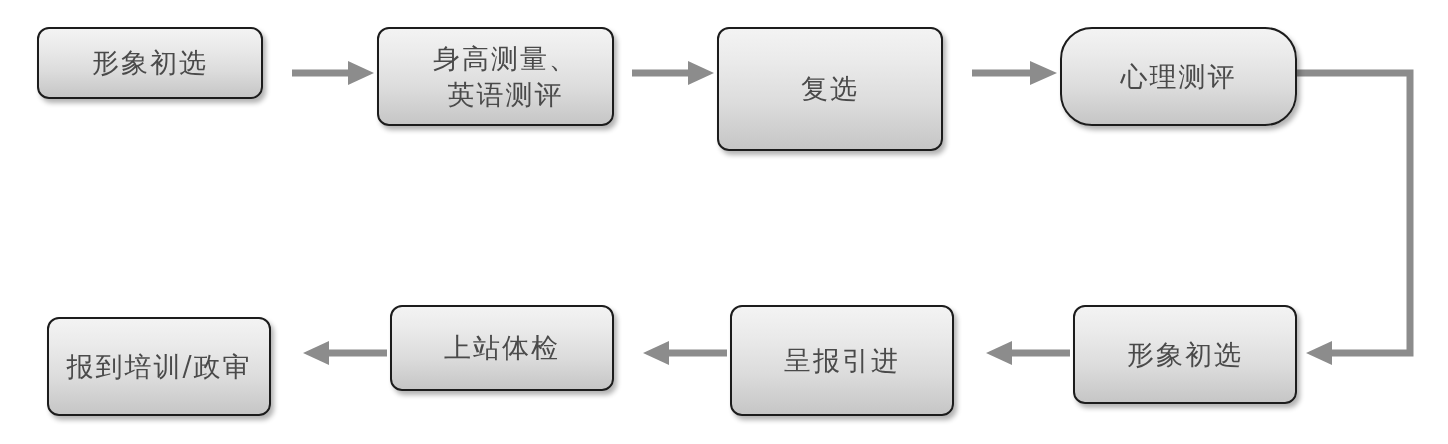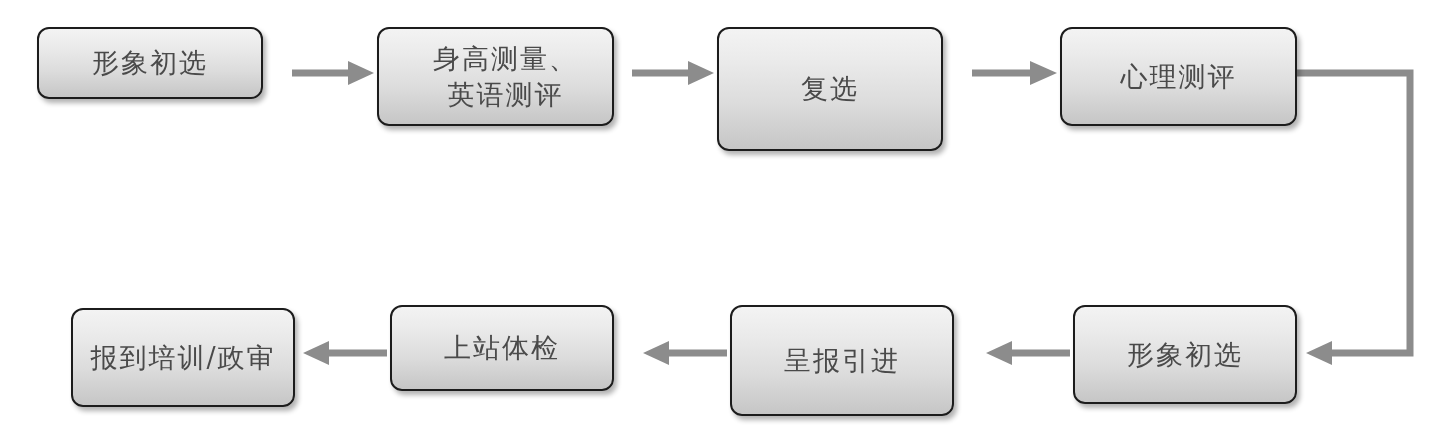--- a/index.html
+++ b/index.html
@@ -105,33 +105,33 @@
 
   <div class="node" style="left:377px; top:27px; width:237px; height:99px;padding-left:20px;">
     <span class="node-label">身高测量、
 英语测评</span>
   </div>
 
   <div class="node" style="left:717px; top:27px; width:226px; height:124px;">
     <span class="node-label">复选</span>
   </div>
 
-  <div class="node" style="left:1060px; top:27px; width:237px; height:99px;">
+  <div class="node" style="left:1060px; top:27px; width:237px; height:99px;border-radius:32px;">
     <span class="node-label">心理测评</span>
   </div>
 
   <div class="node" style="left:1073px; top:305px; width:224px; height:99px;">
     <span class="node-label">形象初选</span>
   </div>
 
   <div class="node" style="left:730px; top:305px; width:224px; height:111px;">
     <span class="node-label">呈报引进</span>
   </div>
 
   <div class="node" style="left:390px; top:305px; width:224px; height:86px;">
     <span class="node-label">上站体检</span>
   </div>
 
-  <div class="node" style="left:47px; top:308px; width:224px; height:99px;margin-left:24px;">
+  <div class="node" style="left:47px; top:317px; width:224px; height:99px;">
     <span class="node-label">报到培训/政审</span>
   </div>
 
 </div>
 
 </body></html>

